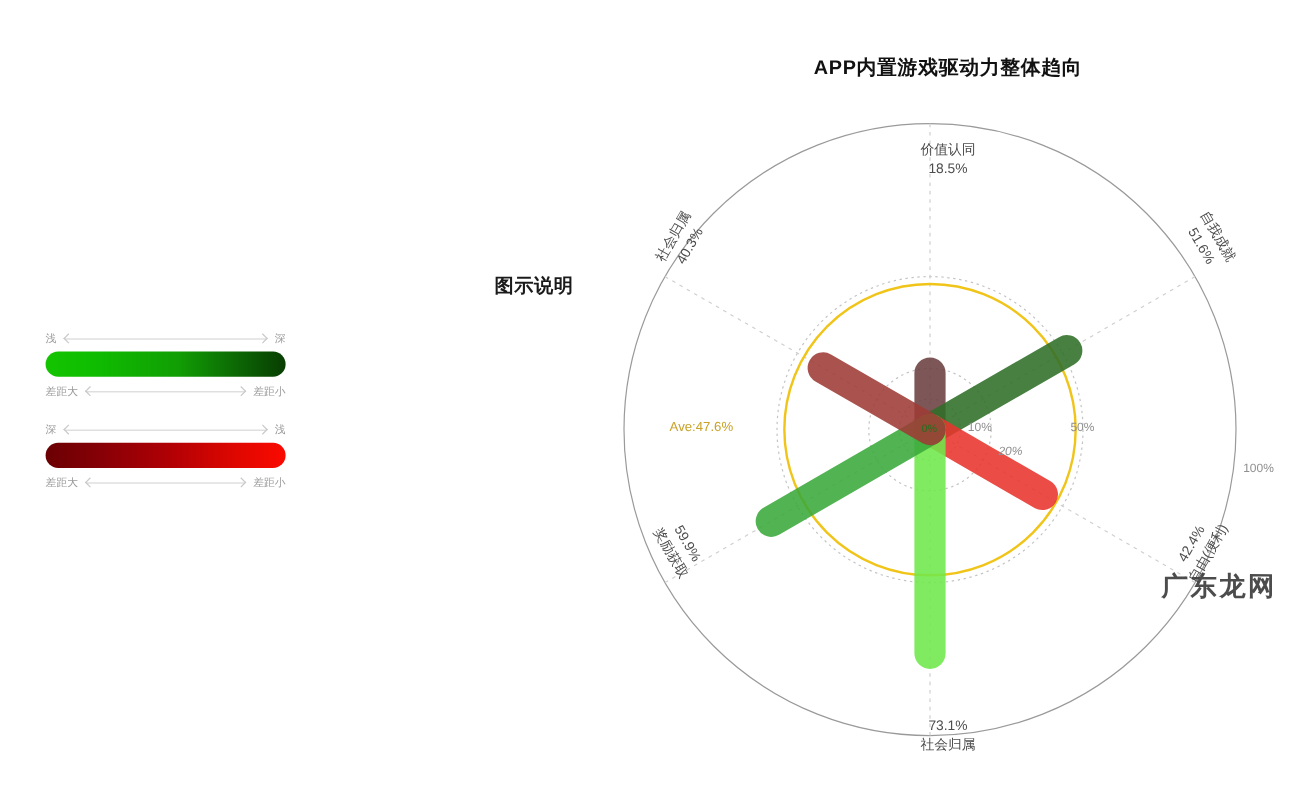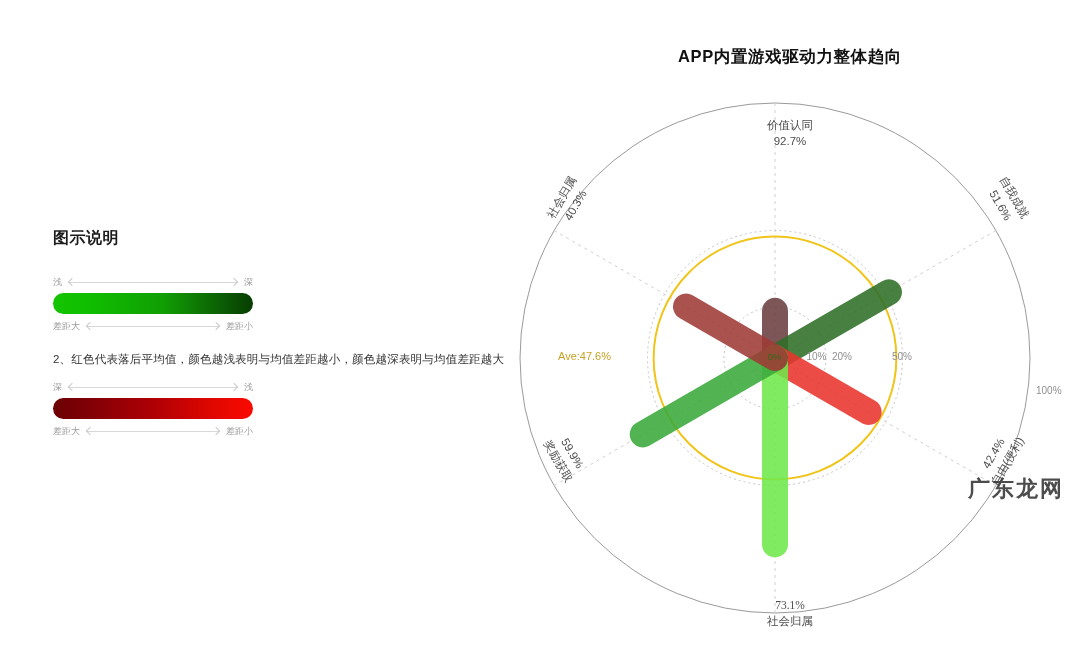--- a/index.html
+++ b/index.html
@@ -14,23 +14,24 @@
     position: relative;
     overflow: hidden;
     font-family: "Liberation Sans", "DejaVu Sans", sans-serif;
     color: #333;
     -webkit-font-smoothing: antialiased;
   }
 
   
   #legend-panel {
     position: absolute;
-    left: 53px;
+    left: 38px;
     top: 228px;
     width: 440px;
+    text-align: right;
   }
   #legend-title {
     font-size: 16px;
     font-weight: bold;
     color: #1a1a1a;
     letter-spacing: 0.5px;
     margin: 0 0 26px 0;
   }
   .legend-block { margin-bottom: 18px; }
   .legend-line {
@@ -110,21 +111,21 @@
     white-space: nowrap;
   }
   .axis-label .lab-name { display: block; }
   .axis-label .lab-val  { display: block; }
   .rot-lab { display: inline-block; }
 
   
   #lab-top    { left: 215px; top: 98px;  width: 150px; margin-top: 20px; }
   #lab-tr     { left: 452px; top: 186px; width: 110px; }
   #lab-br     { left: 446px; top: 442px; width: 110px; }
-  #lab-bottom { left: 215px; top: 598px; width: 150px; font-family: Liberation Serif, serif; }
+  #lab-bottom { left: 215px; top: 598px; width: 150px; }
   #lab-bl     { left: 10px;  top: 442px; width: 110px; }
   #lab-tl     { left: 14px;  top: 186px; width: 110px; }
 
   .tick-label {
     position: absolute;
     font-size: 10px;
     color: #8f8f8f;
     white-space: nowrap;
     text-align: center;
   }
@@ -172,21 +173,20 @@
       <div class="grad-bar grad-green"></div>
       <div class="scale-row">
         <span class="cap">差距大</span>
         <span class="arrowline"></span>
         <span class="cap">差距小</span>
       </div>
     </div>
   </div>
 
   <div class="legend-block">
-    <p class="legend-line">2、红色代表落后平均值，颜色越浅表明与均值差距越小，颜色越深表明与均值差距越大</p>
     <div class="scale-wrap">
       <div class="scale-row">
         <span class="cap">深</span>
         <span class="arrowline"></span>
         <span class="cap">浅</span>
       </div>
       <div class="grad-bar grad-red"></div>
       <div class="scale-row">
         <span class="cap">差距大</span>
         <span class="arrowline"></span>
@@ -221,29 +221,29 @@
         <line x1="275" y1="358" x2="275" y2="310.825" stroke="#6b4040" stroke-width="26" stroke-linecap="round" stroke-opacity="0.88"></line>
         <line x1="275" y1="358" x2="388.95162262995643" y2="292.21000000000004" stroke="#2f6e28" stroke-width="26" stroke-linecap="round" stroke-opacity="0.88"></line>
         <line x1="275" y1="358" x2="368.6346666571735" y2="412.06" stroke="#e8342c" stroke-width="26" stroke-linecap="round" stroke-opacity="0.88"></line>
         <line x1="275" y1="358" x2="275" y2="544.405" stroke="#6ee84a" stroke-width="26" stroke-linecap="round" stroke-opacity="0.88"></line>
         <line x1="275" y1="358" x2="142.7189496989459" y2="434.3725" stroke="#3aa83a" stroke-width="26" stroke-linecap="round" stroke-opacity="0.88"></line>
         <line x1="275" y1="358" x2="186.00289938009217" y2="306.6175" stroke="#9e3b35" stroke-width="26" stroke-linecap="round" stroke-opacity="0.88"></line>
       </g>
   </svg>
 
   <div class="tick-label" id="tk-10" style="left: 306.5px; top: 351px;">10%</div>
-  <div class="tick-label" id="tk-20" style="left: 332px; top: 351px;">20%</div>
+  <div class="tick-label" id="tk-20" style="left: 332px; top: 371px; font-style: italic;">20%</div>
   <div class="tick-label" id="tk-50" style="left: 392px; top: 351px;">50%</div>
   <div class="tick-label" id="tk-100" style="left: 536px; top: 351px; margin-top: 34px;">100%</div>
   <div id="zero-label">0%</div>
   <div id="ave-label">Ave:47.6%</div>
 
   <div class="axis-label" id="lab-top">
     <span class="lab-name">价值认同</span>
-    <span class="lab-val">92.7%</span>
+    <span class="lab-val">18.5%</span>
   </div>
 
   <div class="axis-label" id="lab-tr">
     <span class="rot-lab" style="transform:rotate(60deg);">
       <span class="lab-name">自我成就</span>
       <span class="lab-val">51.6%</span>
     </span>
   </div>
 
   <div class="axis-label" id="lab-br">

